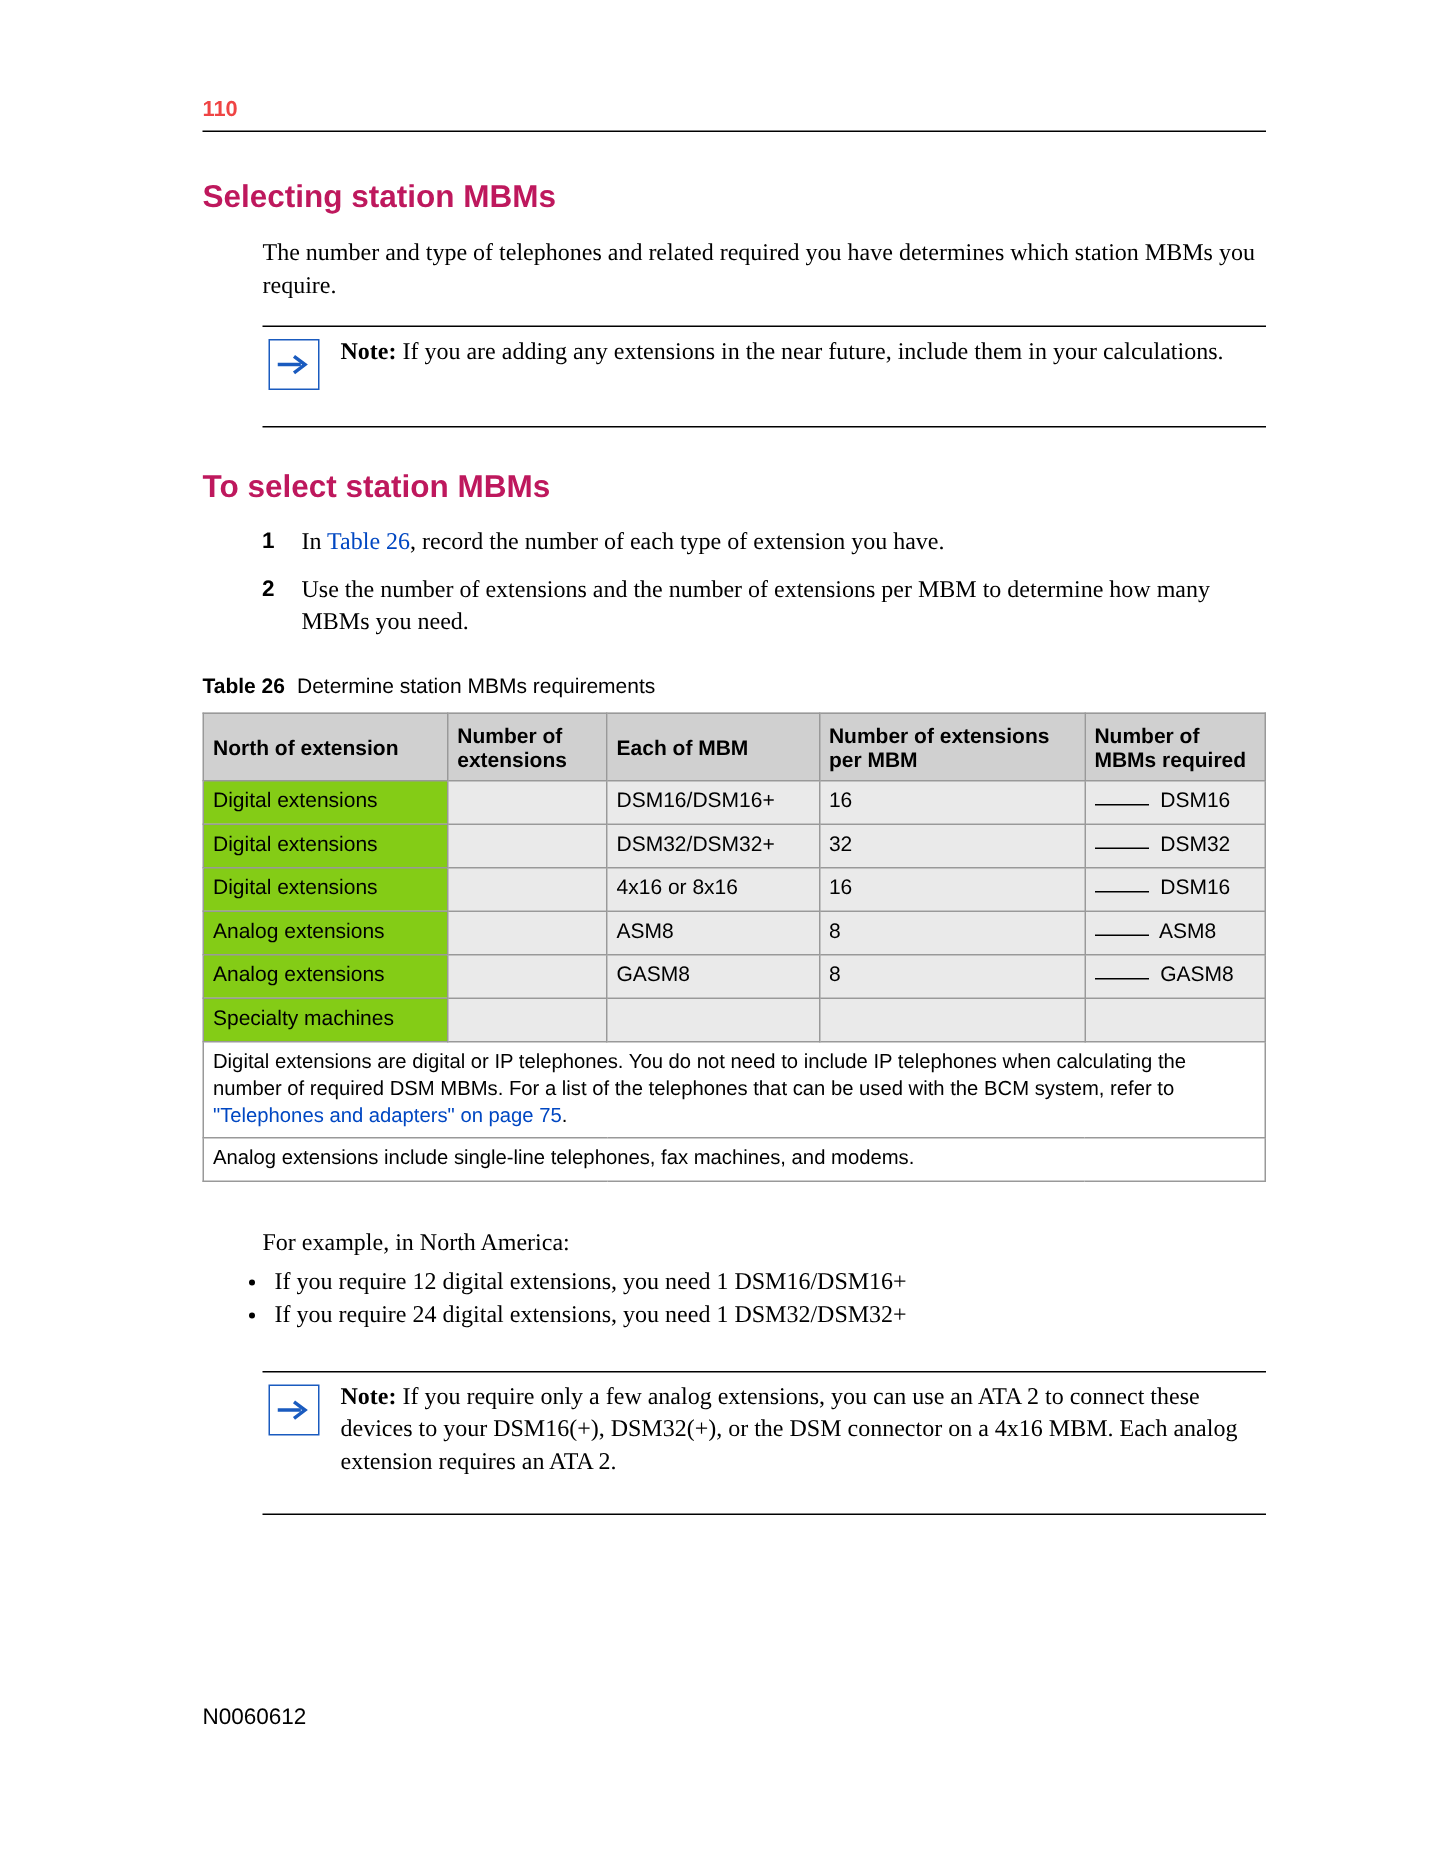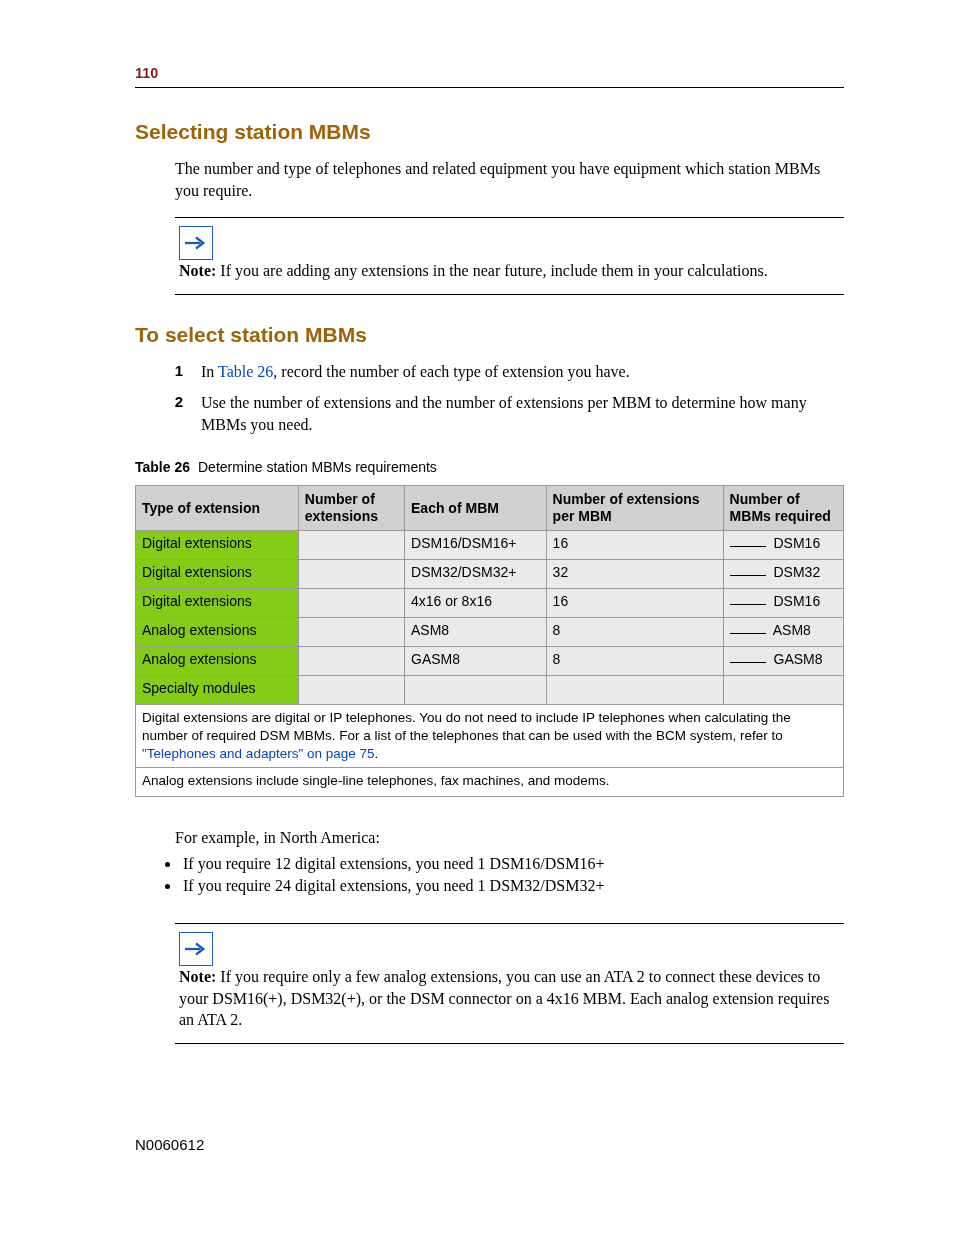--- a/index.html
+++ b/index.html
@@ -14,47 +14,46 @@
     width: 954px;
     min-height: 1235px;
     margin: 0 auto;
     padding: 65px 110px 40px 135px;
     box-sizing: border-box;
     position: relative;
   }
   .header-line {
     font-family: Arial, Helvetica, sans-serif;
     font-size: 14.5px;
-    color: #7f1d1d;
+    color: #ef4444;
     padding-bottom: 6px;
     border-bottom: 1px solid #000;
     margin-bottom: 32px;
     display: flex;
   }
   .header-line .pg { font-weight: bold; margin-right: 10px; }
   h2.section {
     font-family: Arial, Helvetica, sans-serif;
     font-weight: bold;
     font-size: 21px;
     margin: 0 0 14px 0;
-    color: #a16207;
+    color: #be185d;
   }
   .body-para {
     margin: 0 0 16px 40px;
     line-height: 1.35;
     font-size: 16px;
   }
   .note-block {
     margin: 16px 0 28px 40px;
     border-top: 1.5px solid #000;
     border-bottom: 1.5px solid #000;
-    padding: 6px 4px 12px 4px;
+    padding: 6px 4px 24px 4px;
     display: flex;
     align-items: flex-start;
-    flex-direction: column;
   }
   .note-icon {
     width: 32px;
     height: 32px;
     border: 1.5px solid #1a5bbf;
     display: flex;
     align-items: center;
     justify-content: center;
     flex-shrink: 0;
     margin-right: 14px;
@@ -152,21 +151,21 @@
 <body>
 
 <div class="page">
 
   <div class="header-line">
     <span class="pg">110</span>
   </div>
 
   <h2 class="section">Selecting station MBMs</h2>
 
-  <p class="body-para">The number and type of telephones and related equipment you have equipment which station MBMs you require.</p>
+  <p class="body-para">The number and type of telephones and related required you have determines which station MBMs you require.</p>
 
   <div class="note-block">
     <div class="note-icon">
       <svg viewBox="0 0 24 16">
           <g fill="none" stroke="#1a5bbf" stroke-width="2.5">
             <line x1="0" y1="8" x2="17" y2="8"></line>
             <polyline points="12,2 20,8 12,14"></polyline>
           </g>
         </svg>
     </div>
@@ -186,21 +185,21 @@
     </li>
   </ol>
 
   <div class="table-caption">
     <span class="tlabel">Table 26</span><span>Determine station MBMs requirements</span>
   </div>
 
   <table class="req">
     <thead>
       <tr>
-        <th style="width:23%">Type of extension</th>
+        <th style="width:23%">North of extension</th>
         <th style="width:15%">Number of extensions</th>
         <th style="width:20%">Each of MBM</th>
         <th style="width:25%">Number of extensions per MBM</th>
         <th style="width:17%">Number of MBMs required</th>
       </tr>
     </thead>
     <tbody id="tbody-rows">
         <tr>
           <td class="c1">Digital extensions</td>
           <td></td>
@@ -230,21 +229,21 @@
           <td class="c5"><span class="blank-line"></span><span> ASM8</span></td>
         </tr>
         <tr>
           <td class="c1">Analog extensions</td>
           <td></td>
           <td>GASM8</td>
           <td>8</td>
           <td class="c5"><span class="blank-line"></span><span> GASM8</span></td>
         </tr>
         <tr>
-          <td class="c1">Specialty modules</td>
+          <td class="c1">Specialty machines</td>
           <td></td>
           <td></td>
           <td></td>
           <td class="c5"></td>
         </tr>
       </tbody>
     <tbody>
       <tr class="tfoot-note">
         <td colspan="5">
           <span>Digital extensions are digital or IP telephones. You do not need to include IP telephones when calculating the number of required DSM MBMs. For a list of the telephones that can be used with the BCM system, refer to </span><span class="link">"Telephones and adapters" on page 75</span><span>.</span>

